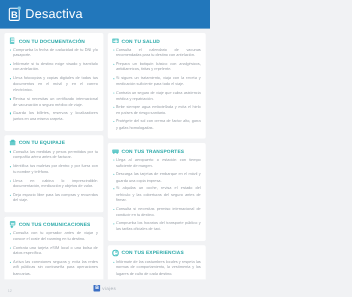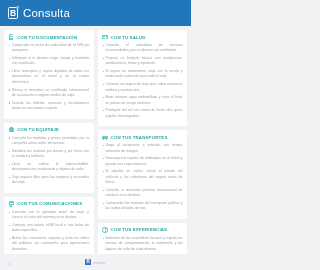--- a/index.html
+++ b/index.html
@@ -160,21 +160,21 @@
     color: #c4c9cf;
   }
 </style>
 </head>
 <body>
 
 <div id="page">
 
   <div class="header">
     <div class="logo-mark">B</div>
-    <div class="header-title">Consulta</div>
+    <div class="header-title">Desactiva</div>
   </div>
 
   <div class="grid">
 
     <div class="col">
 
       <div class="card">
         <div class="card-head">
           <span class="ci ci-doc">
               <i></i>

